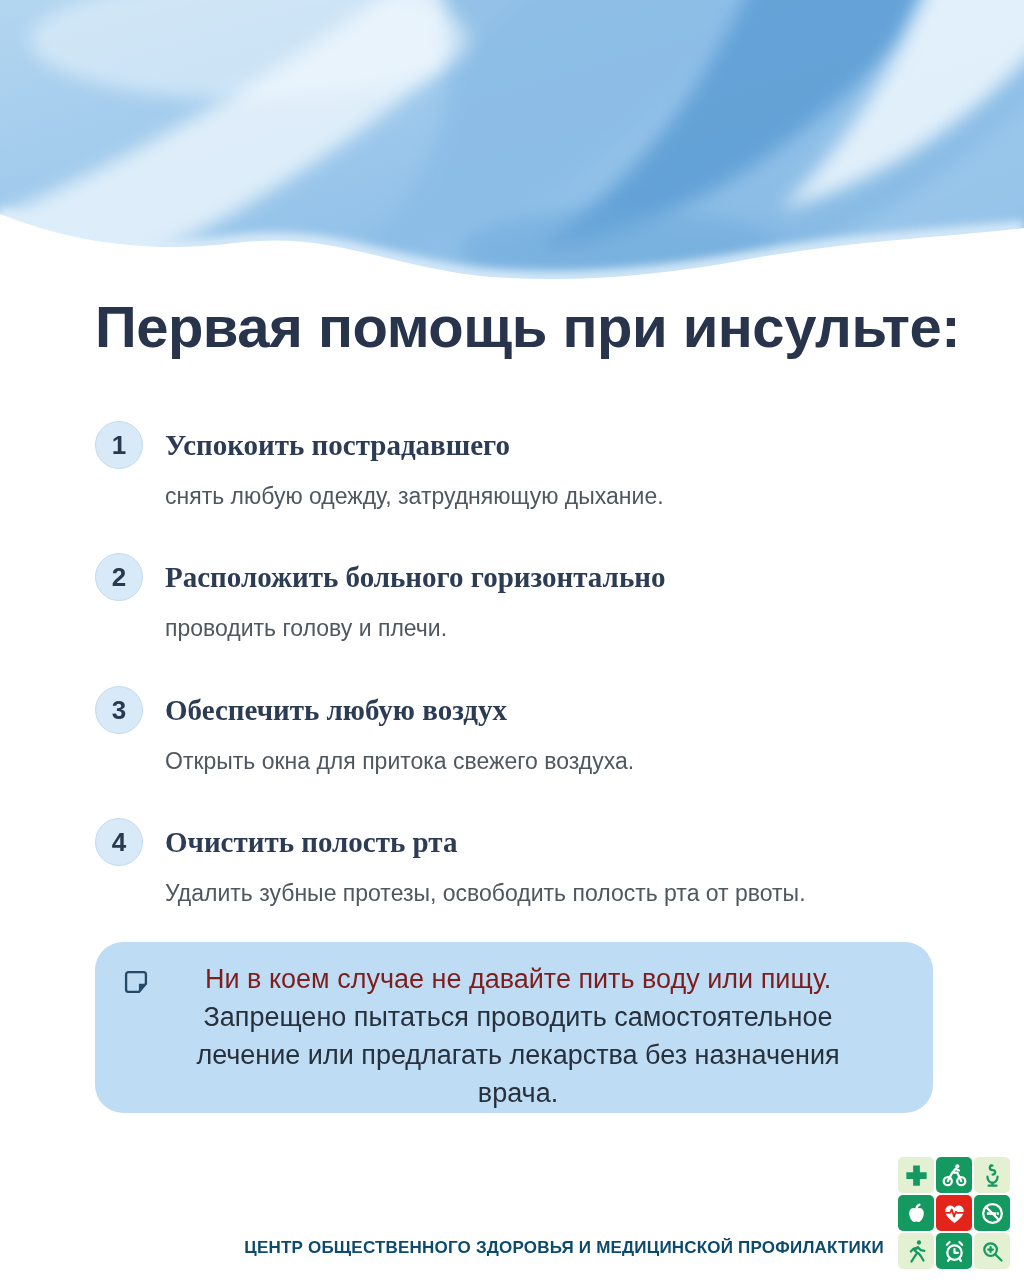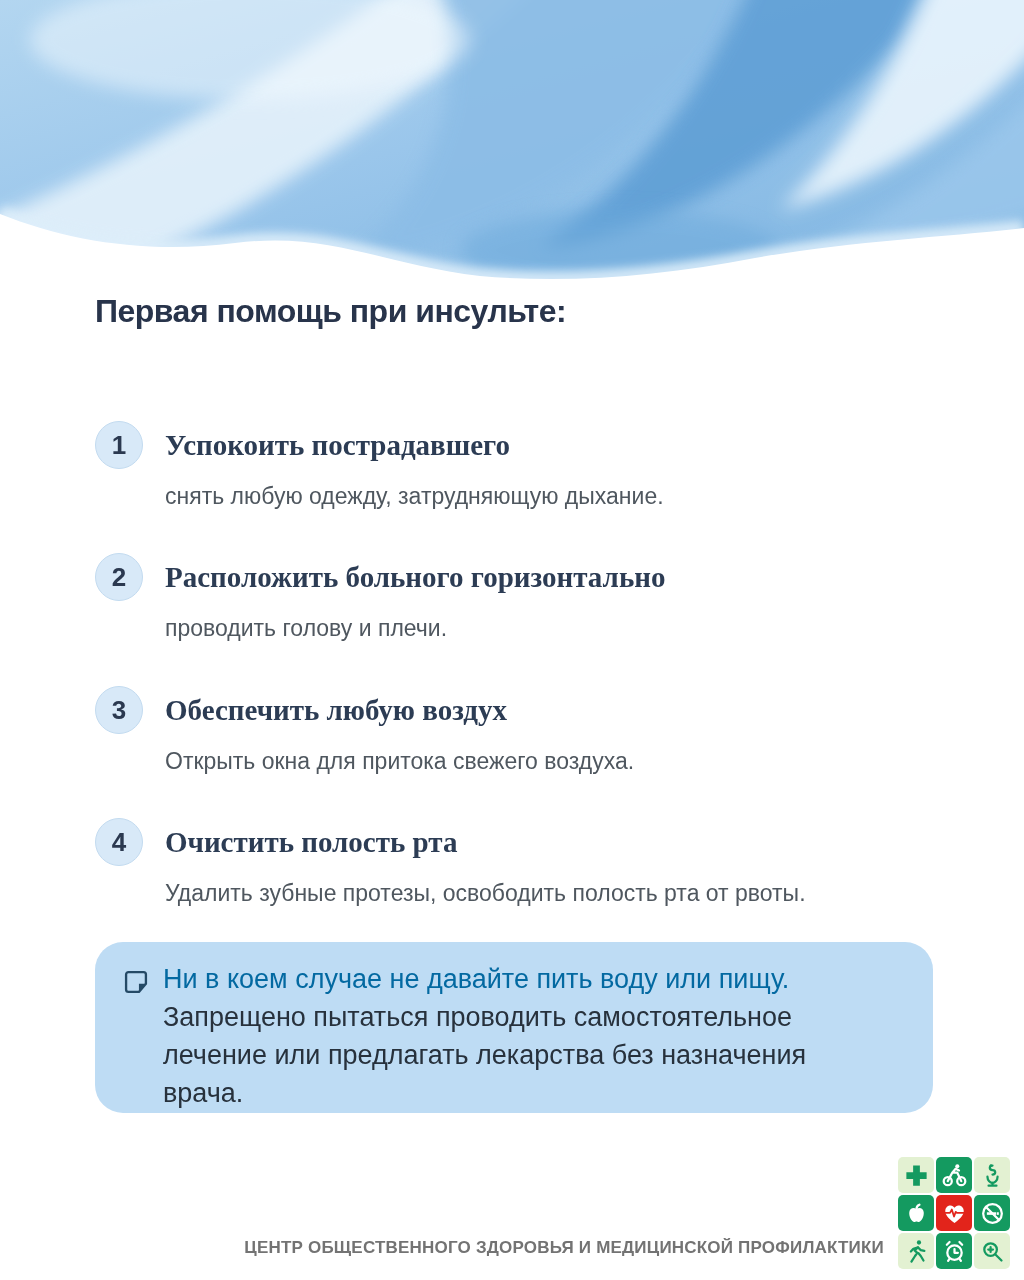--- a/index.html
+++ b/index.html
@@ -4,21 +4,21 @@
 <style>
   html,body{margin:0;padding:0;}
   body{font-family:"Liberation Sans","DejaVu Sans",sans-serif;background:#ffffff;}
   .page{position:relative;width:1024px;height:1280px;background:#ffffff;overflow:hidden;}
 
   
   .banner{position:absolute;left:0;top:0;width:1024px;height:292px;}
   .banner svg{display:block;}
 
   
-  .title{position:absolute;left:95px;top:293px;font-size:32px;font-weight:bold;
+  .title{position:absolute;left:95px;top:293px;font-size:58px;font-weight:bold;
          color:#28344b;letter-spacing:-0.5px;}
   .subtitle{position:absolute;left:95px;top:360px;font-size:27px;color:#3c4452;}
 
   
   .step{position:absolute;left:95px;width:860px;}
   .step-1{top:421px;} .step-2{top:553px;} .step-3{top:686px;} .step-4{top:818px;}
   .badge{position:absolute;left:0;top:0;width:48px;height:48px;border-radius:50%;
          background:#d8e9f8;border:1px solid #c3dbf0;box-sizing:border-box;
          display:flex;align-items:center;justify-content:center;
          font-size:26px;font-weight:bold;color:#2b3950;}
@@ -26,26 +26,26 @@
                 color:#2c3c54;white-space:nowrap;font-family:Liberation Serif, serif;}
   .step-desc{position:absolute;left:70px;top:62px;font-size:23px;color:#4f575f;
              white-space:nowrap;text-align:right;}
 
   
   .callout{position:absolute;left:95px;top:942px;width:838px;height:171px;
            background:#bedcf4;border-radius:28px;box-sizing:border-box;}
   .callout .note-ic{position:absolute;left:27px;top:26px;width:28px;height:28px;}
   .callout-text{position:absolute;left:68px;top:18px;width:710px;
                 font-size:27px;line-height:38px;}
-  .callout-lead{display:block;color:#0369a1;}
-  .callout-body{display:block;color:#27313c;white-space:pre-line;}
+  .callout-lead{display:block;color:#7f1d1d;margin-left:42px;}
+  .callout-body{display:block;color:#27313c;white-space:pre-line;text-align:center;}
 
   
   .org-name{position:absolute;right:140px;top:1238px;font-size:17px;font-weight:bold;
-            color:#737373;letter-spacing:0.2px;white-space:nowrap;}
+            color:#0c4a6e;letter-spacing:0.2px;white-space:nowrap;}
   .logo-grid{position:absolute;left:898px;top:1157px;display:grid;
              grid-template-columns:repeat(3,36px);grid-auto-rows:36px;gap:2px;}
   .tile{border-radius:5px;display:flex;align-items:center;justify-content:center;}
   .tile.light{background:#e3f1d2;}
   .tile.dark{background:#149a60;}
   .tile.red{background:#e2241b;}
   .tile svg{width:27px;height:27px;}
   .tile.light .ic{stroke:#149a60;} .tile.light .icf{fill:#149a60;}
   .tile.dark .ic{stroke:#ffffff;} .tile.dark .icf{fill:#ffffff;} .tile.red .icf{fill:#ffffff;}
   .ic{fill:none;stroke-width:2;stroke-linecap:round;stroke-linejoin:round;}

